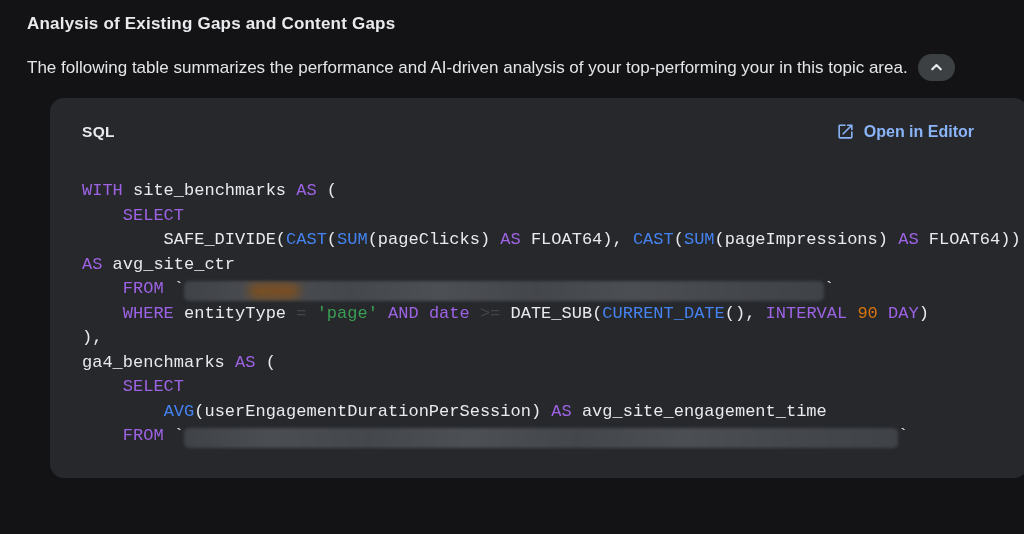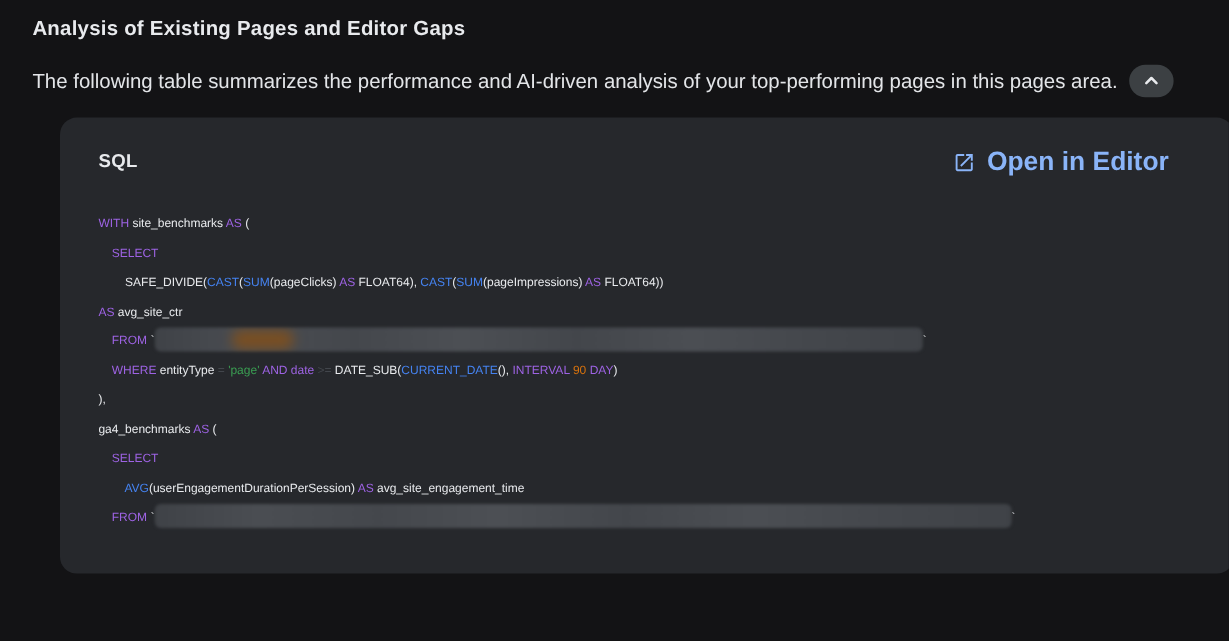--- a/index.html
+++ b/index.html
@@ -57,31 +57,31 @@
   .sql-label {
     font-size: 15.5px;
     color: var(--c-heading-text, #e8eaed);
     letter-spacing: .3px;
   }
   .editor-link {
     display: inline-flex;
     align-items: center;
     gap: 9px;
     color: var(--c-link, #8ab4f8);
-    font-size: 22px;
+    font-size: 16px;
     text-decoration: none;
     cursor: pointer;
     text-align: center;
   }
   .editor-link svg { display: block; }
 
   .code {
-    margin-top: 27px;
-    font-family: Liberation Sans, sans-serif;
-    font-size: 10px;
+    margin-top: 38px;
+    font-family: Liberation Mono, monospace;
+    font-size: 17px;
     line-height: 24.5px;
     white-space: pre;
     color: var(--c-code-text, #e8eaed);
   }
   .code-line { height: 24.5px; }
   .tok-kw    { color: var(--c-keyword,  #9e63e4); }
   .tok-fn    { color: var(--c-function, #4583f1); text-align: center; }
   .tok-str   { color: var(--c-string,   #3a9e52); }
   .tok-num   { color: var(--c-number,   #d9730d); }
   .tok-op    { color: var(--c-operator, #42464c); }
@@ -107,23 +107,23 @@
     border-radius: 8px;
     background: #7a4f22;
     filter: blur(5px);
   }
 </style>
 </head>
 <body>
 
 <div class="content">
 
-  <div class="heading">Analysis of Existing Pages and Editor Gaps</div>
+  <div class="heading">Analysis of Existing Gaps and Content Gaps</div>
 
-  <p class="desc"><span>The following table summarizes the performance and AI-driven analysis of your top-performing pages in this pages area.</span><button class="collapse-btn">
+  <p class="desc"><span>The following table summarizes the performance and AI-driven analysis of your top-performing your in this topic area.</span><button class="collapse-btn">
         <span>
           <svg width="17" height="17" viewBox="0 0 24 24" fill="none" stroke="#e8eaed" stroke-width="3" stroke-linecap="round" stroke-linejoin="round">
             <path d="M6 14.5l6-6 6 6"></path>
           </svg>
         </span>
       </button></p>
 
   <div class="panel">
     <div class="panel-header">
       <span class="sql-label">SQL</span>

